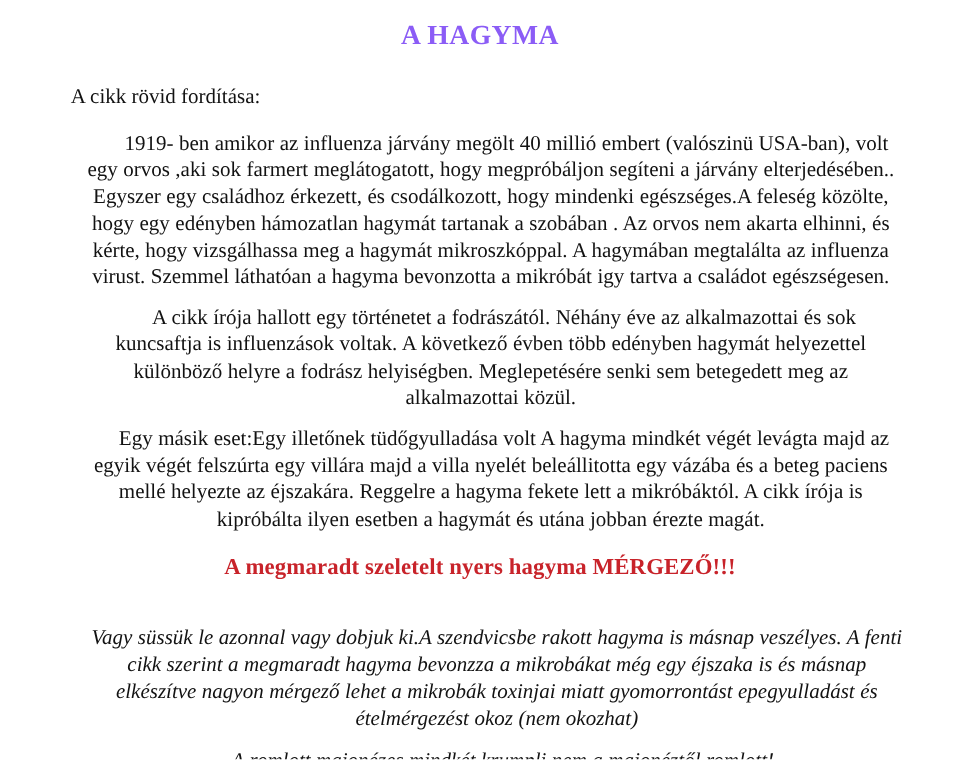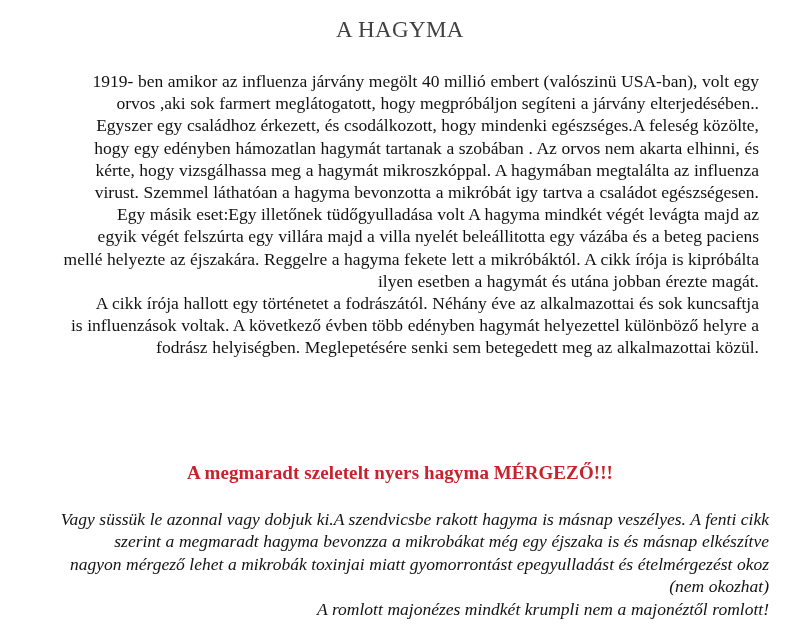--- a/index.html
+++ b/index.html
@@ -21,23 +21,23 @@
   }
 
   
   .doc-title {
     position: absolute;
     top: 2px;
     left: 0;
     width: 800px;
     text-align: center;
     font-size: 23px;
-    font-weight: normal;
+    font-weight: bold;
     letter-spacing: 0.4px;
-    color: #404040;
+    color: #8b5cf6;
     font-family: "Liberation Serif", "DejaVu Serif", serif;
   }
 
   
   .body-block {
     position: absolute;
     left: 59px;
     top: 70px;
     width: 700px;
   }
@@ -45,22 +45,22 @@
   .lead-line {
     font-size: 17.5px;
     line-height: 21px;
     margin: 0 0 17px 0;
     white-space: nowrap;
   }
 
   p.para {
     font-size: 17.5px;
     line-height: 22.2px;
-    margin: 0;
-    text-align: right;
+    margin: 12px;
+    text-align: center;
     text-indent: 26px;
     word-spacing: 0.2px;
   }
 
   p.para.indent-sm {
     text-indent: 22px;
   }
 
   p.para.indent-xs {
     text-indent: 10px;
@@ -99,26 +99,27 @@
 </style>
 </head>
 <body>
 
 <div class="page">
 
   <h1 class="doc-title">A HAGYMA</h1>
 
   <div class="body-block">
 
+    <div class="lead-line">A cikk rövid fordítása:</div>
 
     <p class="para">1919- ben amikor az influenza járvány megölt 40 millió embert (valószinü USA-ban), volt egy orvos ,aki sok farmert meglátogatott, hogy megpróbáljon segíteni a járvány elterjedésében.. Egyszer egy családhoz érkezett, és csodálkozott, hogy mindenki egészséges.A feleség közölte, hogy egy edényben hámozatlan hagymát tartanak a szobában . Az orvos nem akarta elhinni, és kérte, hogy vizsgálhassa meg a hagymát mikroszkóppal. A hagymában megtalálta az influenza virust. Szemmel láthatóan a hagyma bevonzotta a mikróbát igy tartva a családot egészségesen.</p>
 
+    <p class="para indent-sm">A cikk írója hallott egy történetet a fodrászától. Néhány éve az alkalmazottai és sok kuncsaftja is influenzások voltak. A következő évben több edényben hagymát helyezettel különböző helyre a fodrász helyiségben. Meglepetésére senki sem betegedett meg az alkalmazottai közül.</p>
+
     <p class="para indent-sm">Egy másik eset:Egy illetőnek tüdőgyulladása volt A hagyma mindkét végét levágta majd az egyik végét felszúrta egy villára majd a villa nyelét beleállitotta egy vázába és a beteg paciens mellé helyezte az éjszakára. Reggelre a hagyma fekete lett a mikróbáktól. A cikk írója is kipróbálta ilyen esetben  a hagymát és utána jobban érezte magát.</p>
-
-    <p class="para indent-sm">A cikk írója hallott egy történetet a fodrászától. Néhány éve az alkalmazottai és sok kuncsaftja is influenzások voltak. A következő évben több edényben hagymát helyezettel különböző helyre a fodrász helyiségben. Meglepetésére senki sem betegedett meg az alkalmazottai közül.</p>
 
   </div>
 
   <div class="warning-heading">A megmaradt szeletelt nyers hagyma MÉRGEZŐ!!!</div>
 
   <div class="closing-block">
 
     <p class="para indent-none">Vagy süssük le azonnal vagy dobjuk ki.A szendvicsbe rakott hagyma is másnap veszélyes. A fenti cikk szerint a megmaradt hagyma bevonzza a mikrobákat még egy éjszaka is és másnap elkészítve nagyon mérgező lehet a mikrobák toxinjai miatt gyomorrontást epegyulladást és ételmérgezést okoz (nem okozhat)</p>
 
     <p class="para indent-xs">A romlott majonézes mindkét krumpli nem a majonéztől romlott!</p>

